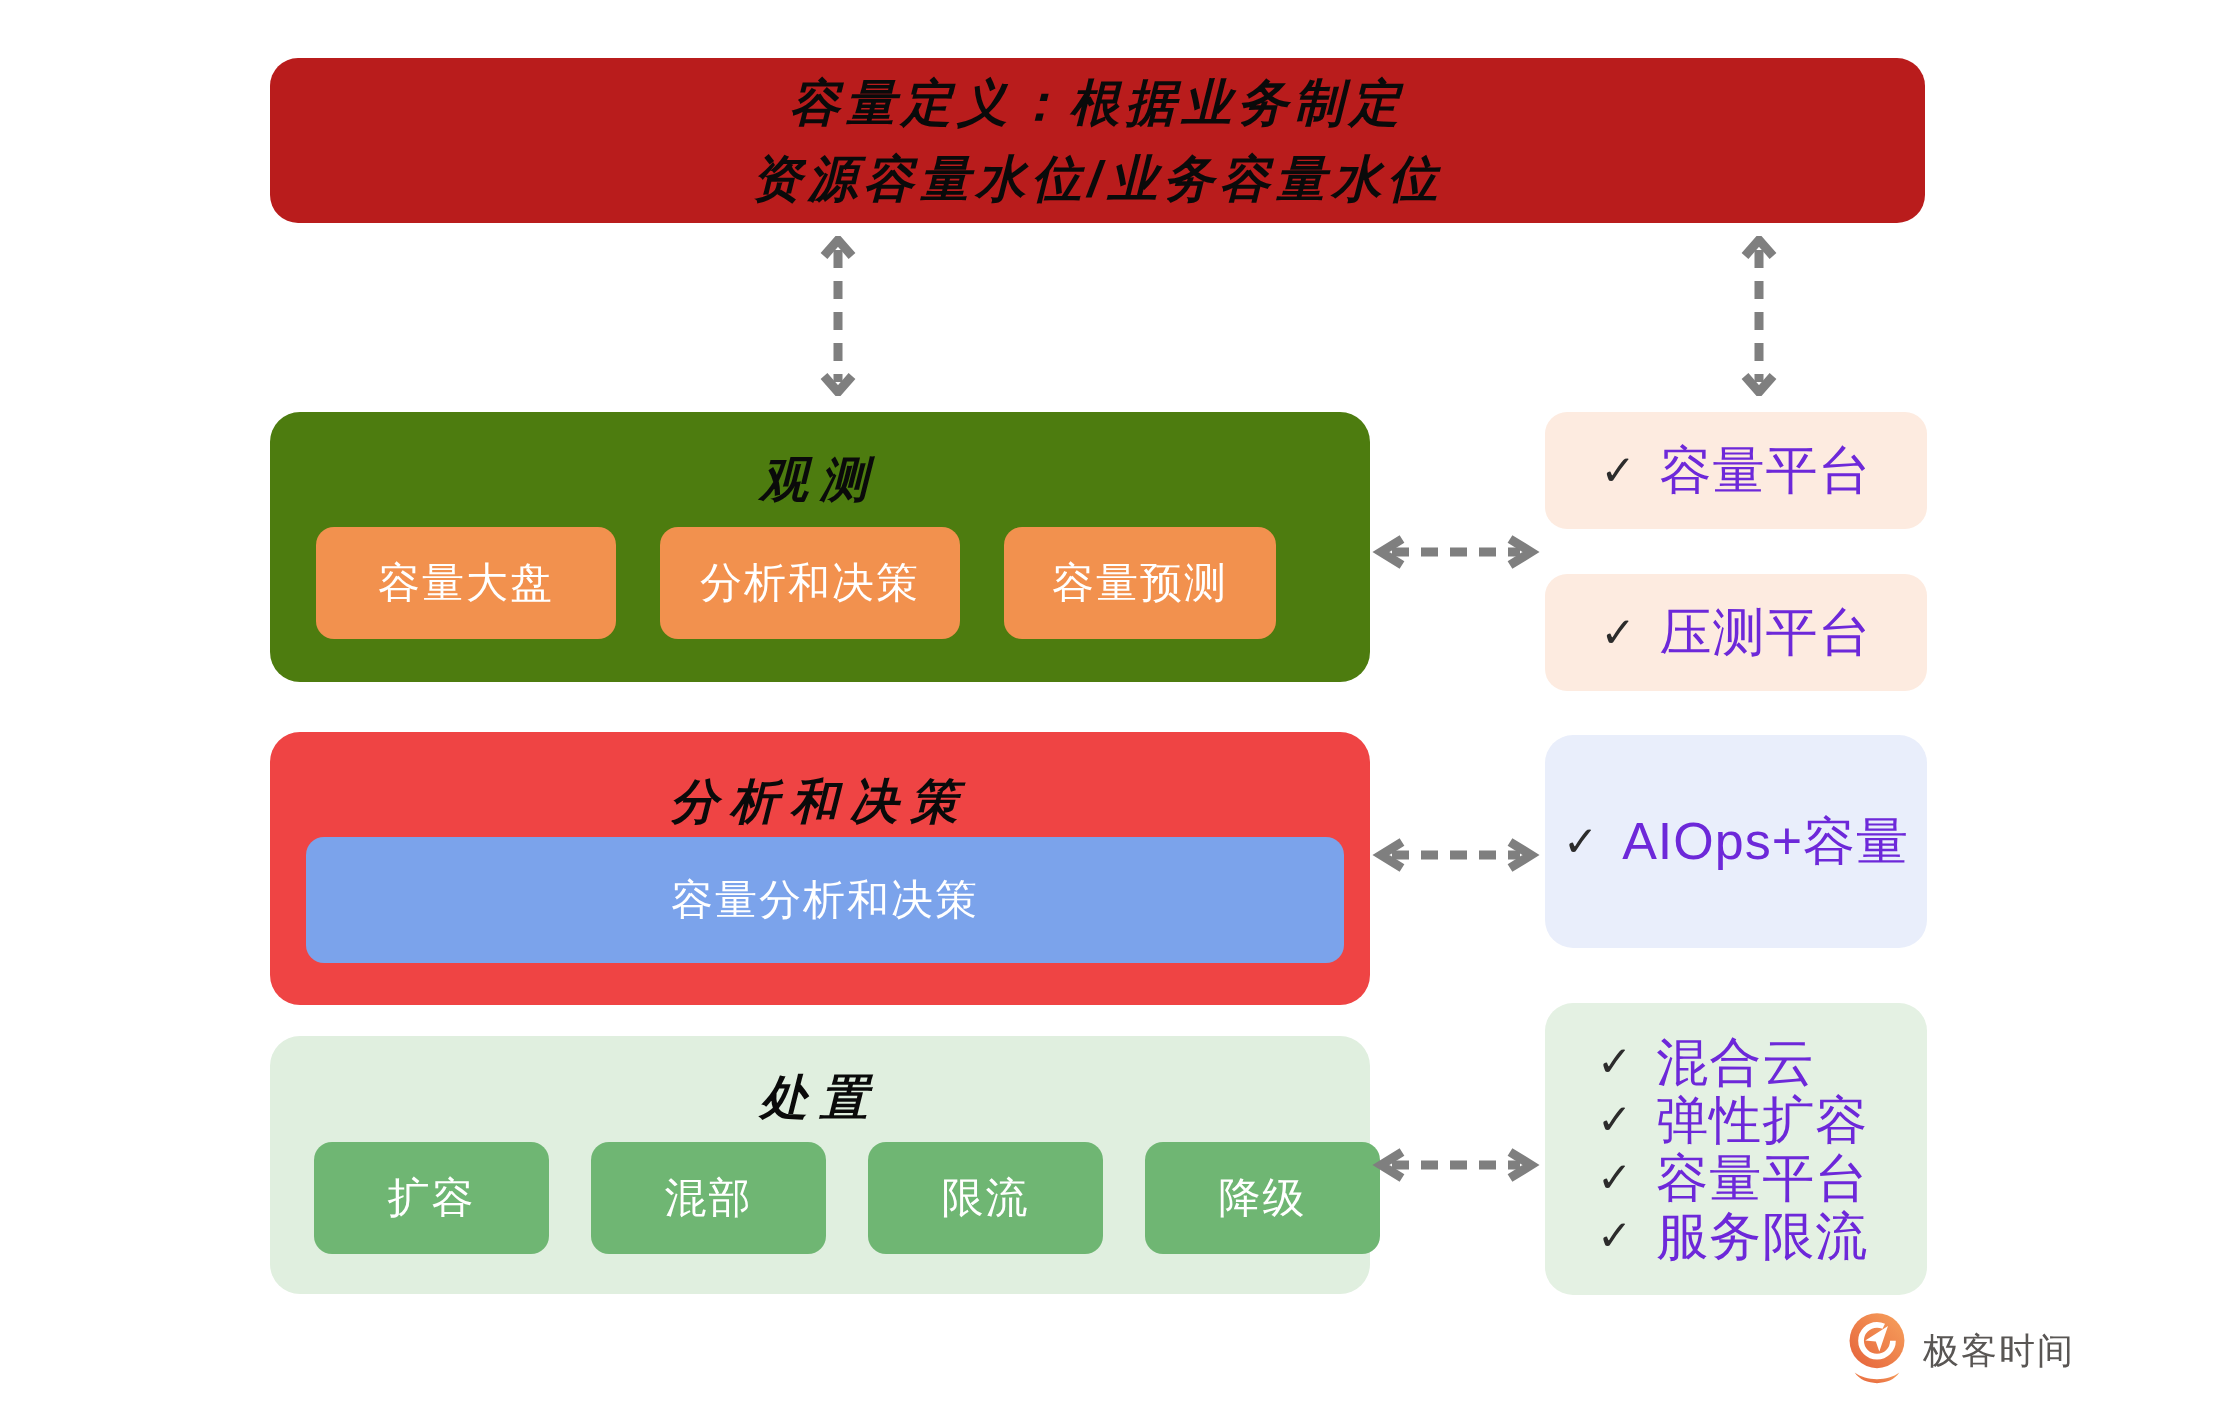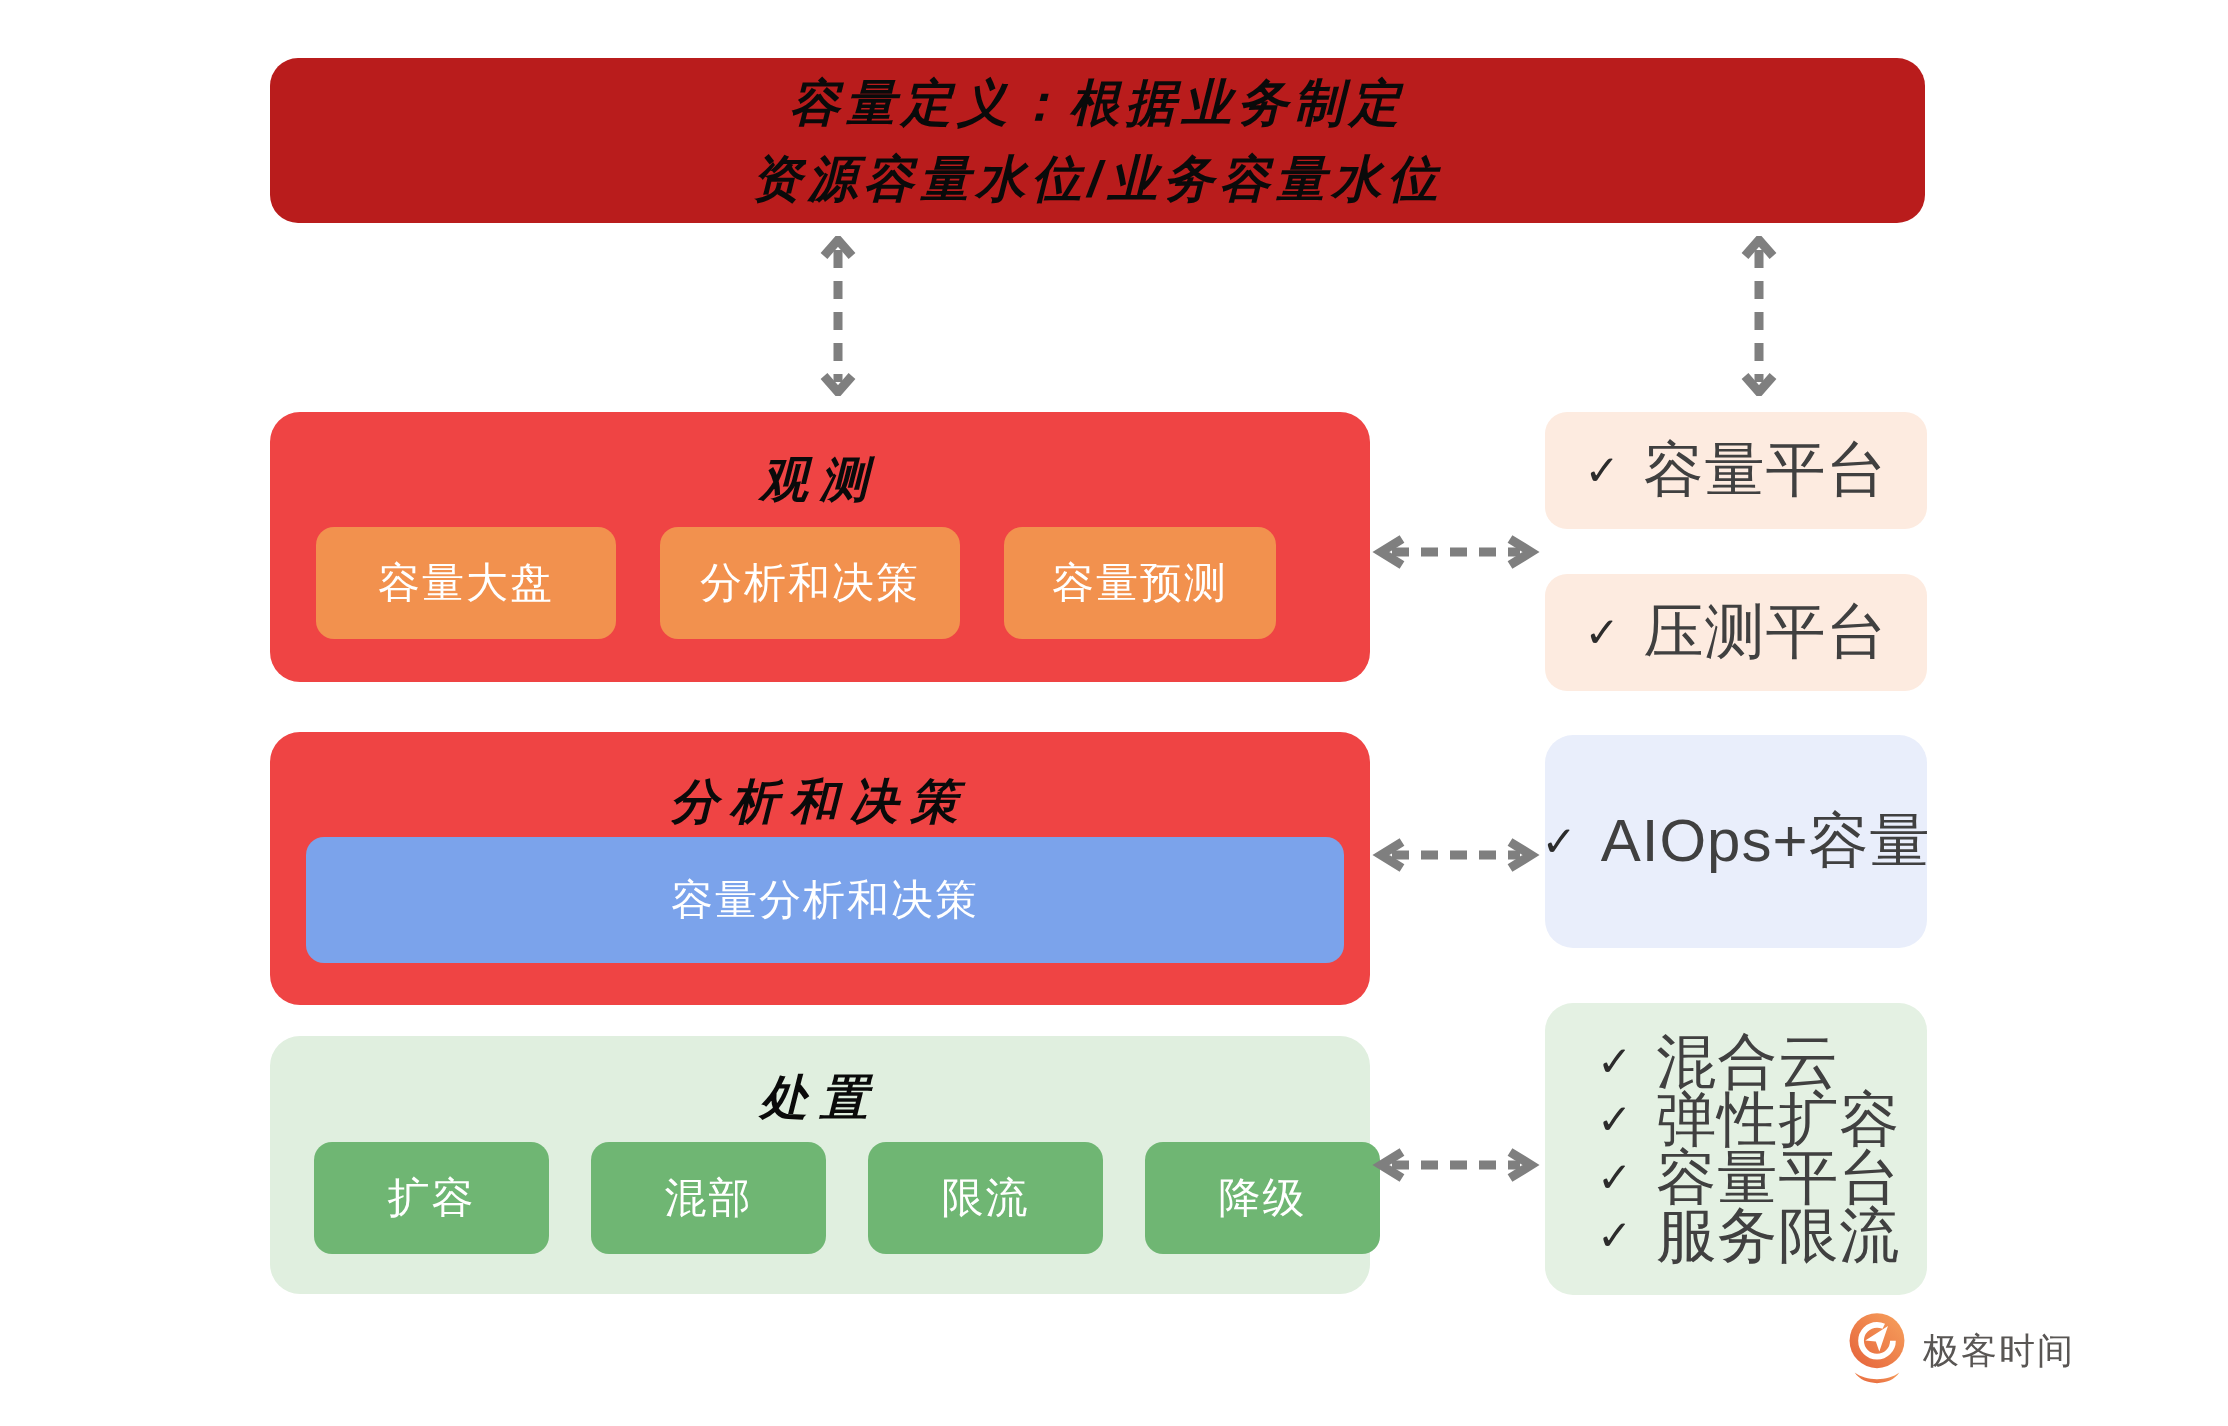--- a/index.html
+++ b/index.html
@@ -12,21 +12,21 @@
     position:absolute;left:270px;top:58px;width:1655px;height:165px;
     background:#b91c1c;border-radius:28px;
     display:flex;flex-direction:column;align-items:center;justify-content:center;
   }
   .top-box .line{
     font-size:50px;font-weight:700;font-style:italic;color:#0a0a0a;
     letter-spacing:6px;line-height:76px;white-space:nowrap;
   }
   
   .section{position:absolute;left:270px;width:1100px;border-radius:30px;}
-  .section-observe{top:412px;height:270px;background:#ef4444;}
+  .section-observe{top:412px;height:270px;background:#4d7c0f;}
   .section-analyze{top:732px;height:273px;background:#ef4444;}
   .section-handle{top:1036px;height:258px;background:#e0efdf;}
   .section-title{
     position:absolute;left:0;width:100%;text-align:center;
     font-size:48px;font-weight:700;font-style:italic;color:#0a0a0a;letter-spacing:12px;
   }
   .section-observe .section-title{top:36px;}
   .section-analyze .section-title{top:38px;}
   .section-handle .section-title{top:30px;}
   .chip-row{position:absolute;display:flex;}
@@ -47,21 +47,21 @@
   
   .side-box{position:absolute;left:1545px;width:382px;display:flex;align-items:center;justify-content:center;}
   .side-peach{background:#fdebe0;border-radius:22px;height:117px;}
   .side-blue{background:#e9eefb;border-radius:28px;top:735px;height:213px;}
   .side-green{background:#e4f1e3;border-radius:28px;top:1003px;height:292px;
     flex-direction:column;align-items:flex-start;justify-content:center;padding-left:52px;box-sizing:border-box;}
   .side-cap{top:412px;}
   .side-stress{top:574px;}
   .check-line{display:flex;align-items:center;gap:24px;white-space:nowrap;}
   .check-glyph{font-size:42px;font-weight:700;color:#2c2c2c;line-height:1;}
-  .check-label{font-size:60px;color:#404040;letter-spacing:1px;}
+  .check-label{font-size:52px;color:#6d28d9;letter-spacing:1px;}
   .side-green .check-line{line-height:58px;height:58px;}
   
   .arrow{position:absolute;}
   .arrow svg{display:block;}
   .v-arrow-left{left:817px;top:236px;}
   .v-arrow-right{left:1738px;top:236px;}
   .h-arrow-1{left:1372px;top:530px;}
   .h-arrow-2{left:1372px;top:833px;}
   .h-arrow-3{left:1372px;top:1143px;}
   

